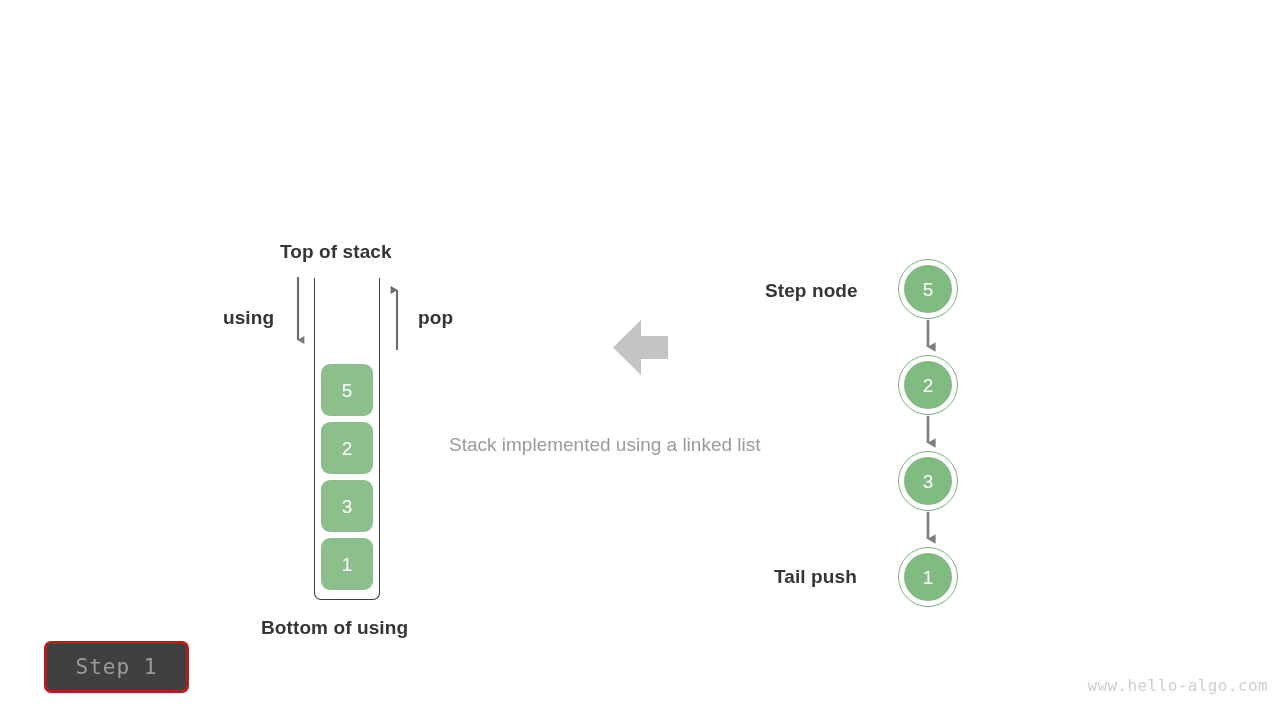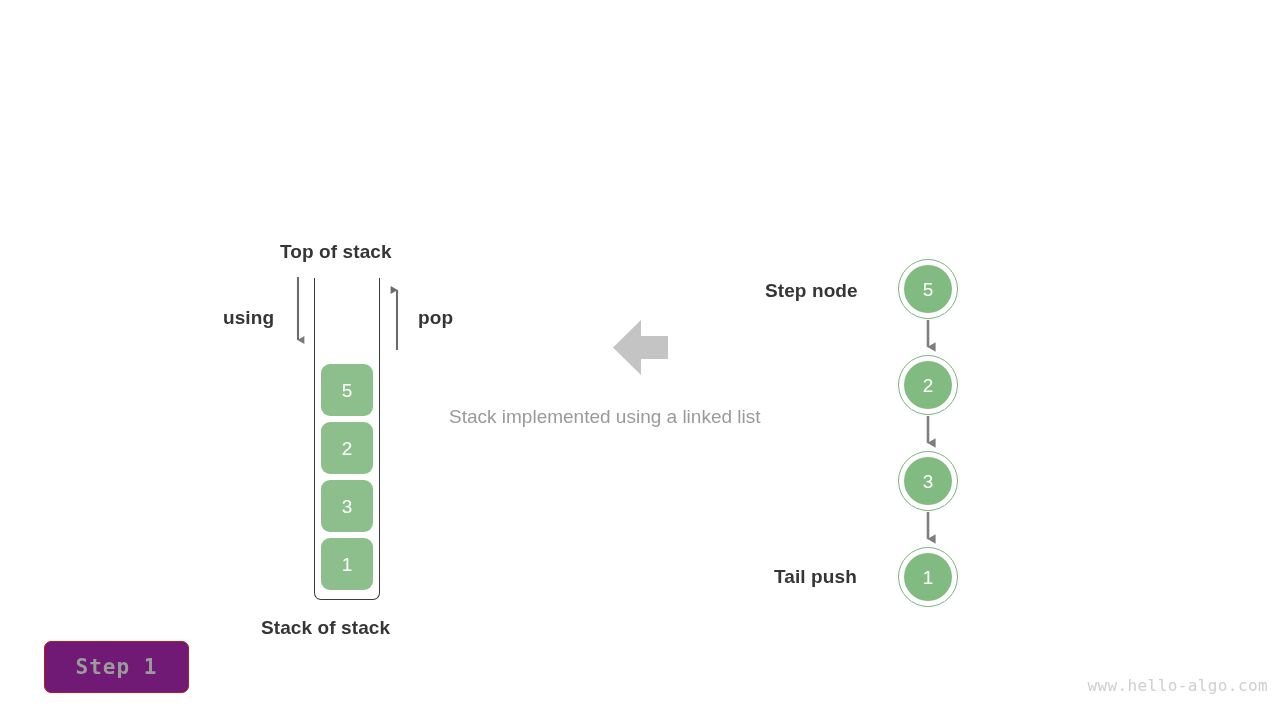--- a/index.html
+++ b/index.html
@@ -33,20 +33,21 @@
     font-size: 19px;
     font-weight: bold;
     color: #353535;
     white-space: nowrap;
     letter-spacing: 0.1px;
   }
   .caption {
     font-size: 19px;
     color: #9a9a9a;
     white-space: nowrap;
+    margin-top: 28px;
   }
 
   
   #stack-container {
     left: 306px;
     top: 278px;
     width: 66px;
     height: 322px;
     box-sizing: border-box;
     border-left: 1.4px solid #3c3c3c;
@@ -115,29 +116,29 @@
     pointer-events: none;
   }
 
   
   #step-badge {
     left: 36px;
     top: 641px;
     width: 145px;
     height: 52px;
     box-sizing: border-box;
-    border: 1px solid #b91c1c;
+    border: 3px solid #b91c1c;
     border-radius: 7px;
-    background: #701a75;
+    background: #404040;
     display: flex;
     align-items: center;
     justify-content: center;
     font-family: "DejaVu Sans Mono", monospace;
     font-size: 21px;
-    font-weight: bold;
+    font-weight: normal;
     color: #9b9b9b;
     letter-spacing: 1px;
   }
 
   
   #watermark {
     right: 20px;
     top: 676px;
     font-family: "DejaVu Sans Mono", monospace;
     font-size: 16px;
@@ -190,21 +191,21 @@
 
   <div class="abs label-bold" id="label-pop">pop</div>
 
   <div class="abs" id="stack-container"></div>
 
   <div class="stack-cell c0">5</div>
   <div class="stack-cell c1">2</div>
   <div class="stack-cell c2">3</div>
   <div class="stack-cell c3">1</div>
 
-  <div class="abs label-bold" id="label-bottom-of-stack">Stack of stack</div>
+  <div class="abs label-bold" id="label-bottom-of-stack">Bottom of using</div>
 
   <div class="abs caption" id="caption-center">Stack implemented using a linked list</div>
 
   <div class="abs label-bold" id="label-head-node">Step node</div>
 
   <div class="ll-node n0">
     <span class="inner">5</span>
   </div>
   <div class="ll-node n1">
     <span class="inner">2</span>

